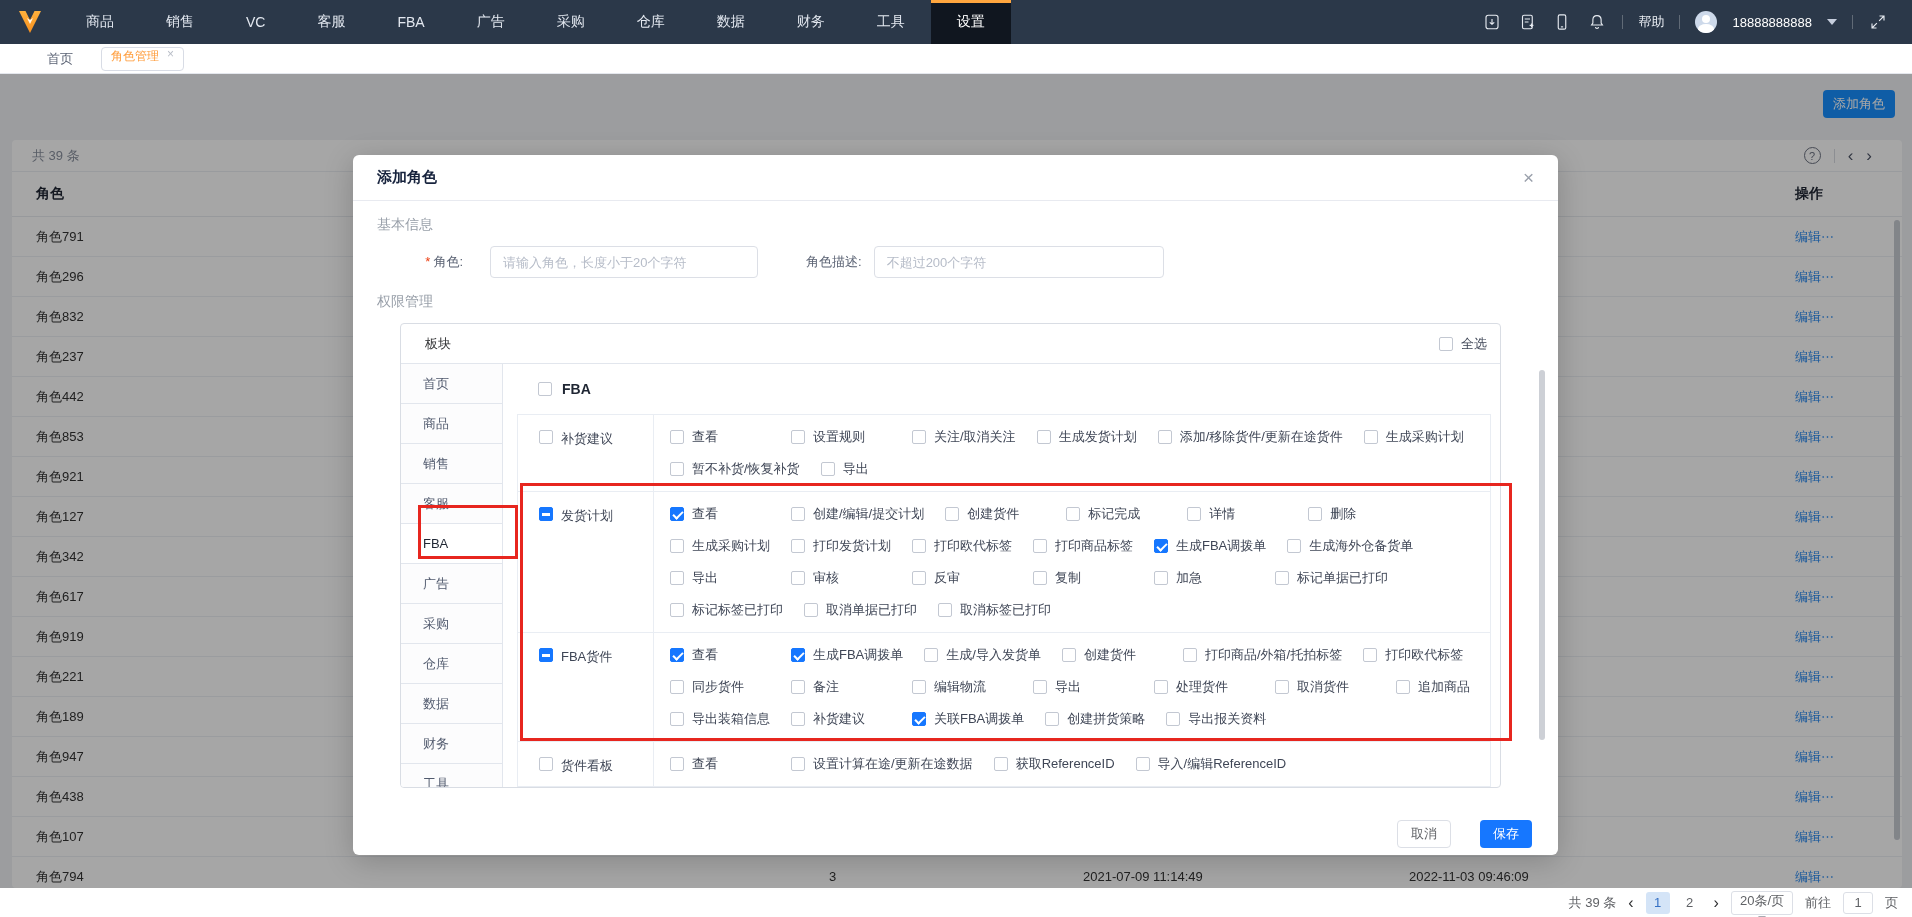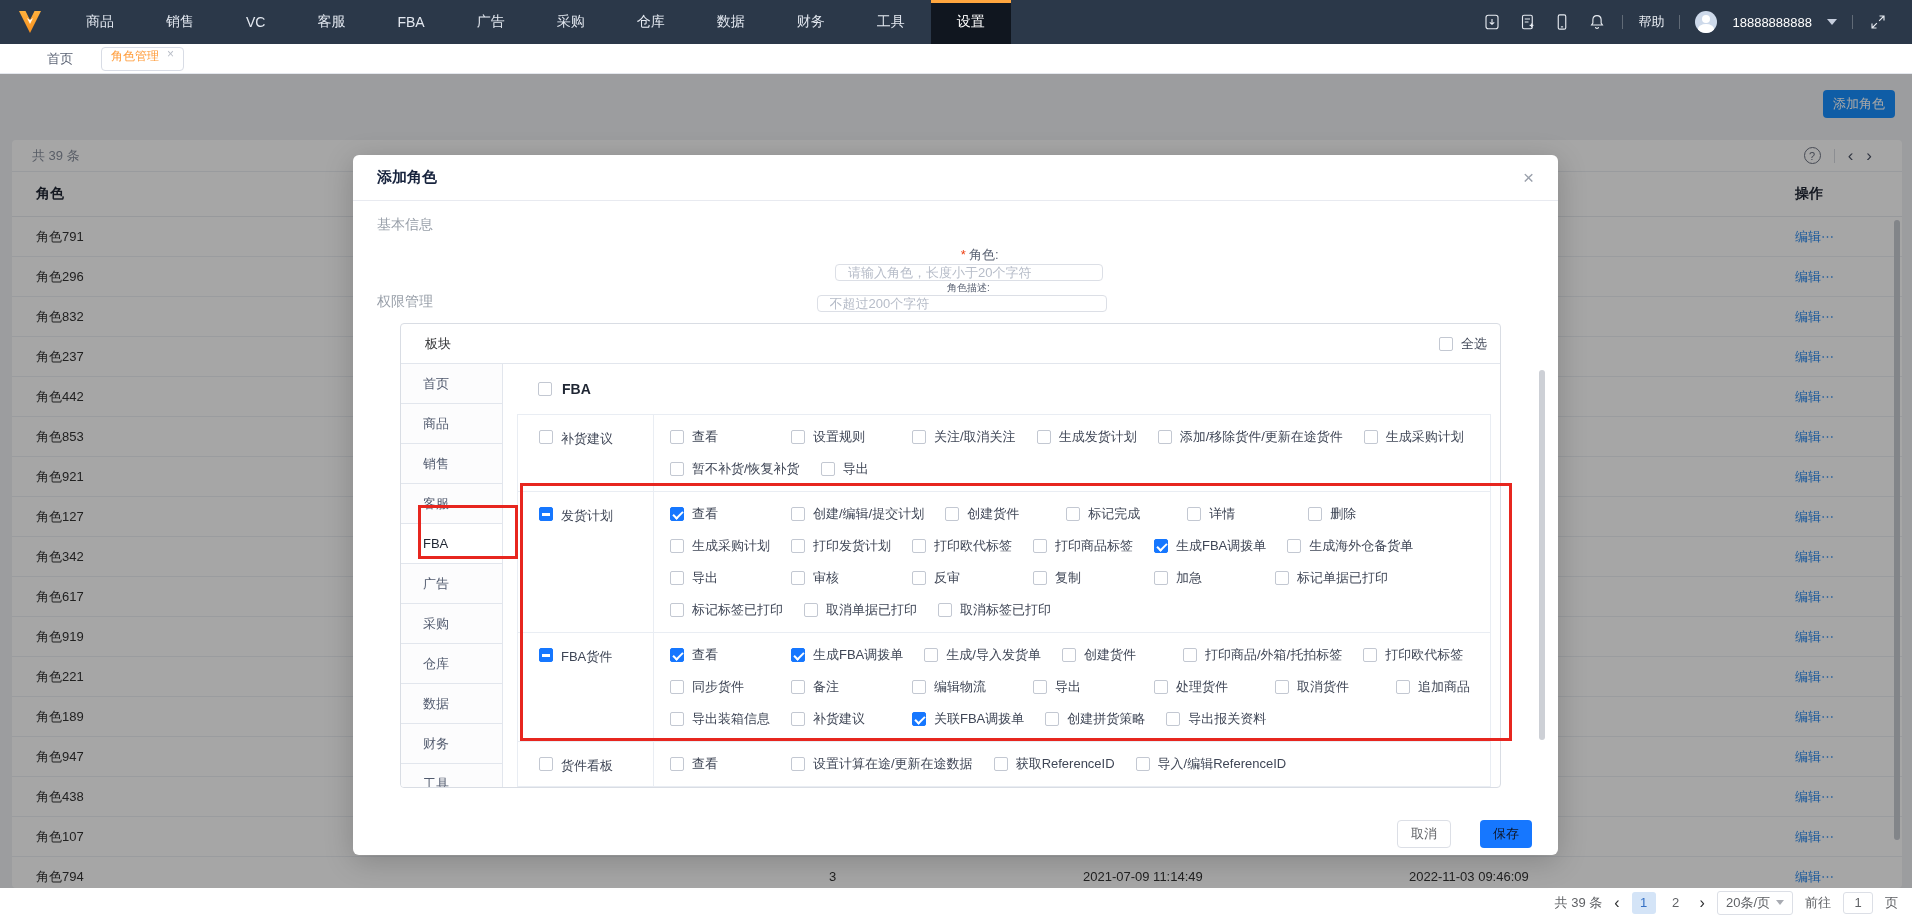--- a/index.html
+++ b/index.html
@@ -50,36 +50,36 @@
   .pr-created { left:1071px; }
   .pr-updated { left:1397px; }
   .card-scroll { position:absolute; right:2px; top:80px; width:6px; height:620px; background:#c8ccd3; border-radius:3px; }
 
   
   .overlay { position:absolute; left:0; top:74px; width:100%; height:814px; background:rgba(0,0,0,.35); z-index:8; }
   .footer { position:absolute; left:0; top:888px; width:100%; height:29px; background:#fff; z-index:9; display:flex; align-items:center; justify-content:flex-end; gap:12px; padding-right:14px; color:#606266; font-size:13px; }
   .pg-arrow { color:#303133; font-size:16px; line-height:1; }
   .pg-page { min-width:24px; height:22px; display:flex; align-items:center; justify-content:center; border-radius:3px; padding:0 4px; }
   .pg-page.active { background:#d4e4f7; color:#3570c5; }
-  .pg-size { height:24px; border:1px solid #dcdfe6; border-radius:3px; display:flex; align-items:center; gap:6px; padding:0 8px; background:#fff; }
+  .pg-size { height:24px; border:1px solid #dcdfe6; border-radius:3px; display:flex; align-items:center; gap:6px; padding:0 8px; background:#fff;flex-direction:column; }
   .pg-size .caret { width:0;height:0;border-left:4px solid transparent;border-right:4px solid transparent;border-top:5px solid #a8abb2; }
   .pg-goto-input { width:30px; height:22px; border:1px solid #dcdfe6; border-radius:3px; text-align:center; font-size:13px; color:#606266; }
 
   
   .modal { position:absolute; left:353px; top:155px; width:1205px; height:700px; background:#fff; border-radius:6px; z-index:10; box-shadow:0 6px 30px rgba(0,0,0,.2); }
   .m-head { height:46px; display:flex; align-items:center; padding:0 24px; border-bottom:1px solid #e8eaf0; }
   .m-title { font-size:15px; color:#17233d; font-weight:bold; }
   .m-close { margin-left:auto; color:#9aa0ab; font-size:19px; line-height:1; }
   .m-body { padding:0 24px; }
   .m-section { margin-top:15px; color:#979ea8; font-size:14px; }
-  .form-row { margin-top:12px; display:flex; align-items:center; height:32px;flex-direction:column; }
+  .form-row { margin-top:12px; display:flex; align-items:center; height:32px; }
   .f-label1 { width:86px; text-align:right; color:#5a6273; font-size:13px; }
   .req { color:#ed4014; margin-right:3px; }
   .f-input1 { margin-left:27px; width:268px; }
-  .f-label2 { margin-left:26px; color:#5a6273; font-size:10px; }
+  .f-label2 { margin-left:48px; color:#5a6273; font-size:13px; }
   .f-input2 { margin-left:12px; width:290px; }
   .tin { height:32px; border:1px solid #dcdfe6; border-radius:4px; padding:0 12px; font-size:13px; color:#333; font-family:"Liberation Sans",sans-serif; }
   .tin::placeholder { color:#b6bcc8; }
 
   .panel { margin:12px 33px 0 23px; border:1px solid #d9dde4; border-radius:4px; overflow:hidden; height:465px; }
   .p-head { height:40px; display:flex; align-items:center; padding:0 13px 0 24px; border-bottom:1px solid #e2e6ed; }
   .p-head-title { color:#303133; font-size:13px; }
   .p-selectall { margin-left:auto; display:flex; align-items:center; gap:8px; color:#3f4656; font-size:13px; }
   .p-body { display:flex; height:424px; overflow:hidden; }
   .p-side { width:102px; flex:none; border-right:1px solid #e2e6ed; background:#fcfcfd; }
@@ -95,21 +95,21 @@
   .pi { display:flex; align-items:center; gap:8px; min-width:100px; margin-right:21px; color:#3f4656; font-size:13px; white-space:nowrap; }
   .cb { width:14px; height:14px; border:1px solid #c3c8d2; border-radius:2px; background:#fff; flex:none; position:relative; display:inline-block; }
   .cb.checked { background:#1677ff; border-color:#1677ff; }
   .cb.checked::after { content:""; position:absolute; left:4px; top:1px; width:4px; height:8px; border:solid #fff; border-width:0 2px 2px 0; transform:rotate(45deg); }
   .cb.ind { background:#1677ff; border-color:#1677ff; }
   .cb.ind::after { content:""; position:absolute; left:2px; top:5px; width:8px; height:3px; background:#fff; }
   .m-scrollbar { position:absolute; left:1186px; top:215px; width:6px; height:370px; background:#cdd0d6; border-radius:3px; }
   .m-footer { position:absolute; right:26px; top:665px; display:flex; gap:29px; }
   .btn { height:28px; border-radius:4px; font-size:13px; display:flex; align-items:center; justify-content:center; }
   .btn-cancel { width:54px; background:#fff; border:1px solid #dcdfe6; color:#606266; }
-  .btn-save { width:52px; background:#1677ff; border:none; color:#0f172a; }
+  .btn-save { width:52px; background:#1677ff; border:none; color:#ffffff; }
 
   
   .anno { position:absolute; border:3px solid #e7261f; z-index:20; pointer-events:none; }
   .anno-fba { left:418px; top:505px; width:100px; height:54px; }
   .anno-perm { left:520px; top:483px; width:992px; height:258px; }
 </style>
 </head>
 <body>
 
 <div class="navbar">

